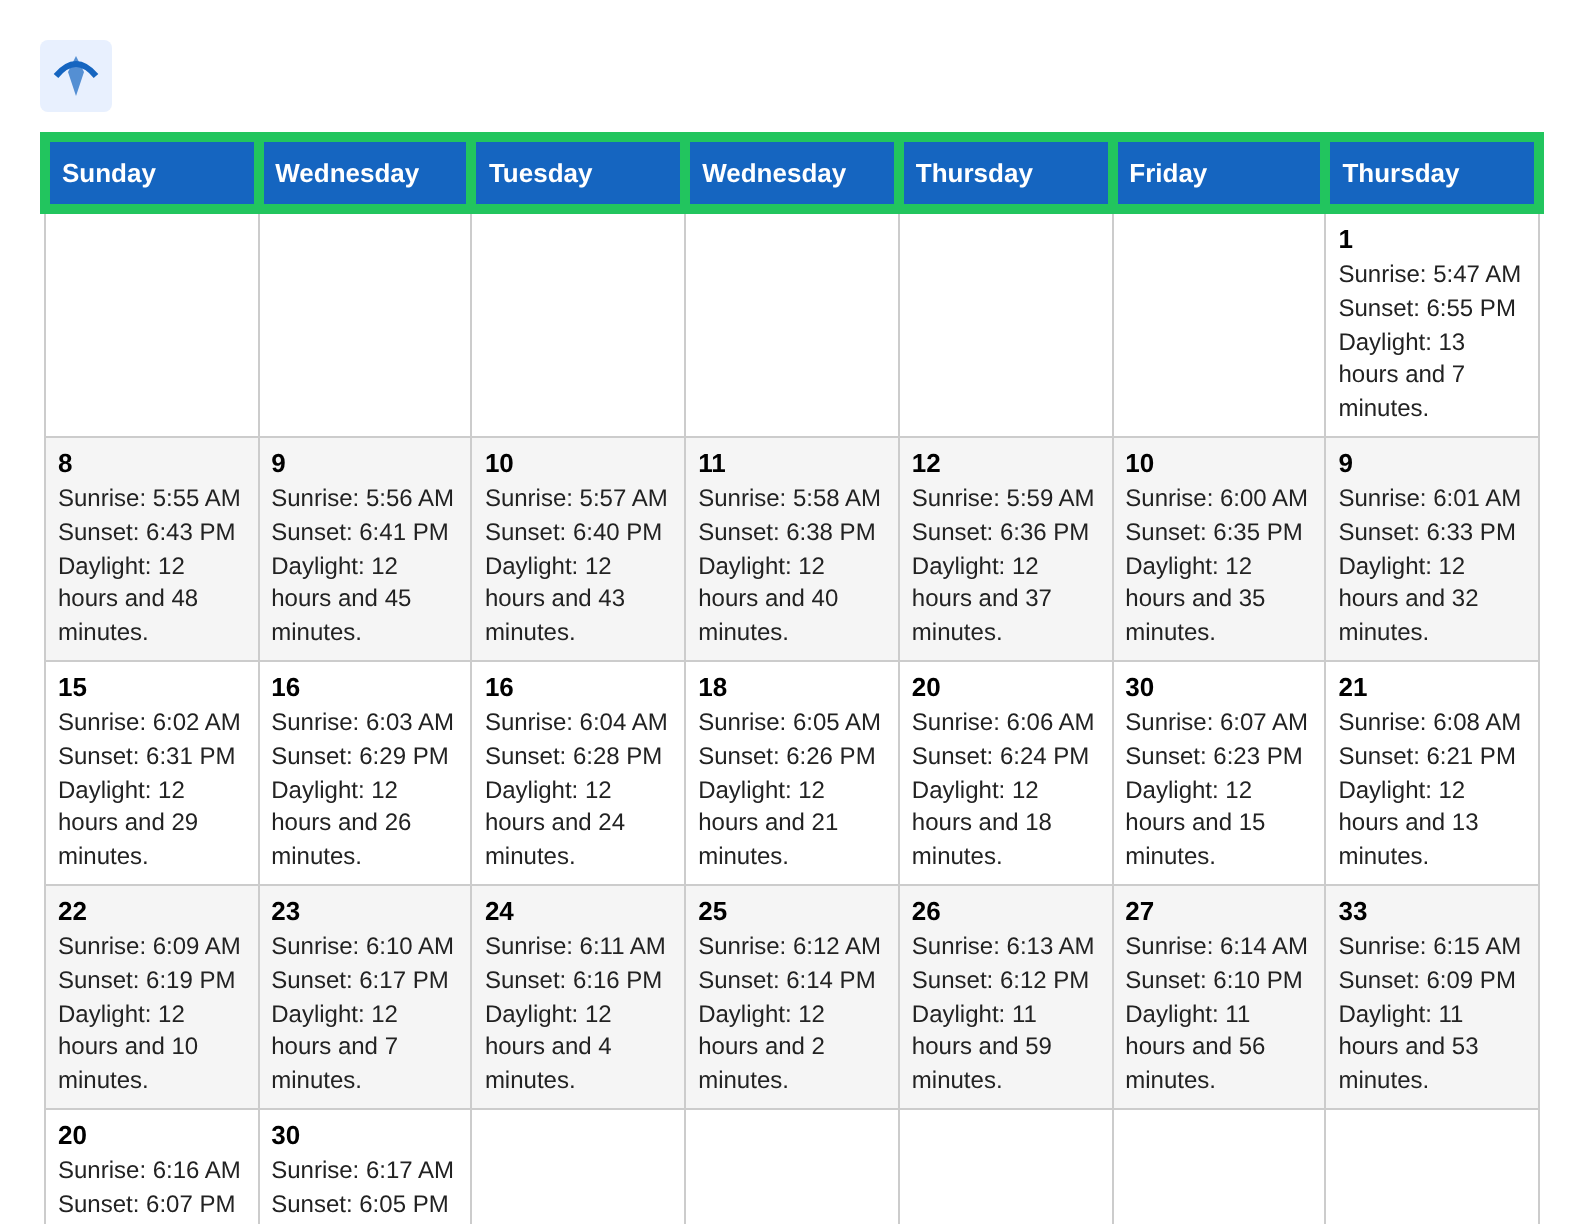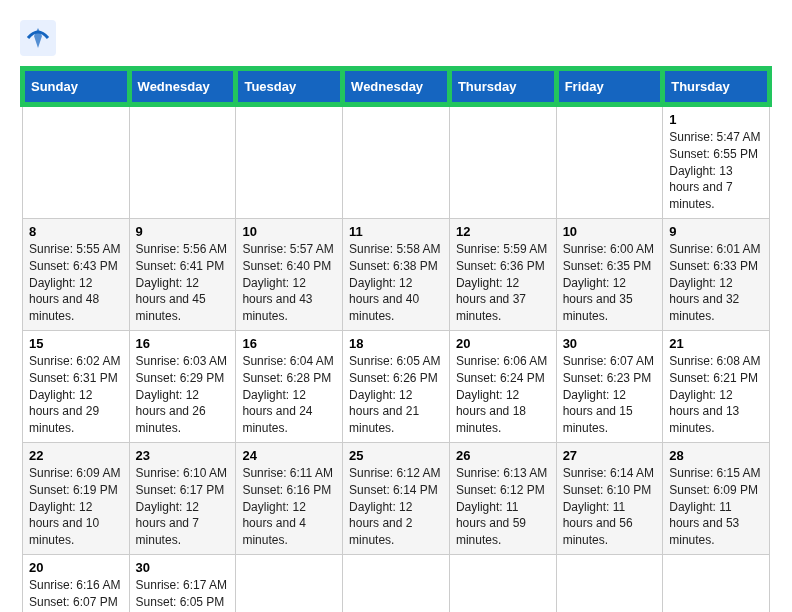--- a/index.html
+++ b/index.html
@@ -146,21 +146,21 @@
         <td><span class="day-number">30</span><span class="day-content">Sunrise: 6:07 AM<br>Sunset: 6:23 PM<br>Daylight: 12 hours and 15 minutes.</span></td>
         <td><span class="day-number">21</span><span class="day-content">Sunrise: 6:08 AM<br>Sunset: 6:21 PM<br>Daylight: 12 hours and 13 minutes.</span></td>
       </tr>
       <tr>
         <td><span class="day-number">22</span><span class="day-content">Sunrise: 6:09 AM<br>Sunset: 6:19 PM<br>Daylight: 12 hours and 10 minutes.</span></td>
         <td><span class="day-number">23</span><span class="day-content">Sunrise: 6:10 AM<br>Sunset: 6:17 PM<br>Daylight: 12 hours and 7 minutes.</span></td>
         <td><span class="day-number">24</span><span class="day-content">Sunrise: 6:11 AM<br>Sunset: 6:16 PM<br>Daylight: 12 hours and 4 minutes.</span></td>
         <td><span class="day-number">25</span><span class="day-content">Sunrise: 6:12 AM<br>Sunset: 6:14 PM<br>Daylight: 12 hours and 2 minutes.</span></td>
         <td><span class="day-number">26</span><span class="day-content">Sunrise: 6:13 AM<br>Sunset: 6:12 PM<br>Daylight: 11 hours and 59 minutes.</span></td>
         <td><span class="day-number">27</span><span class="day-content">Sunrise: 6:14 AM<br>Sunset: 6:10 PM<br>Daylight: 11 hours and 56 minutes.</span></td>
-        <td><span class="day-number">28</span><span class="day-content">Sunrise: 6:15 AM<br>Sunset: 6:09 PM<br>Daylight: 11 hours and 53 minutes.</span></td>
+        <td><span class="day-number">33</span><span class="day-content">Sunrise: 6:15 AM<br>Sunset: 6:09 PM<br>Daylight: 11 hours and 53 minutes.</span></td>
       </tr>
       <tr>
         <td><span class="day-number">20</span><span class="day-content">Sunrise: 6:16 AM<br>Sunset: 6:07 PM<br>Daylight: 11 hours and 51 minutes.</span></td>
         <td><span class="day-number">30</span><span class="day-content">Sunrise: 6:17 AM<br>Sunset: 6:05 PM<br>Daylight: 11 hours and 48 minutes.</span></td>
         <td class="empty"></td>
         <td class="empty"></td>
         <td class="empty"></td>
         <td class="empty"></td>
         <td class="empty"></td>
       </tr>

